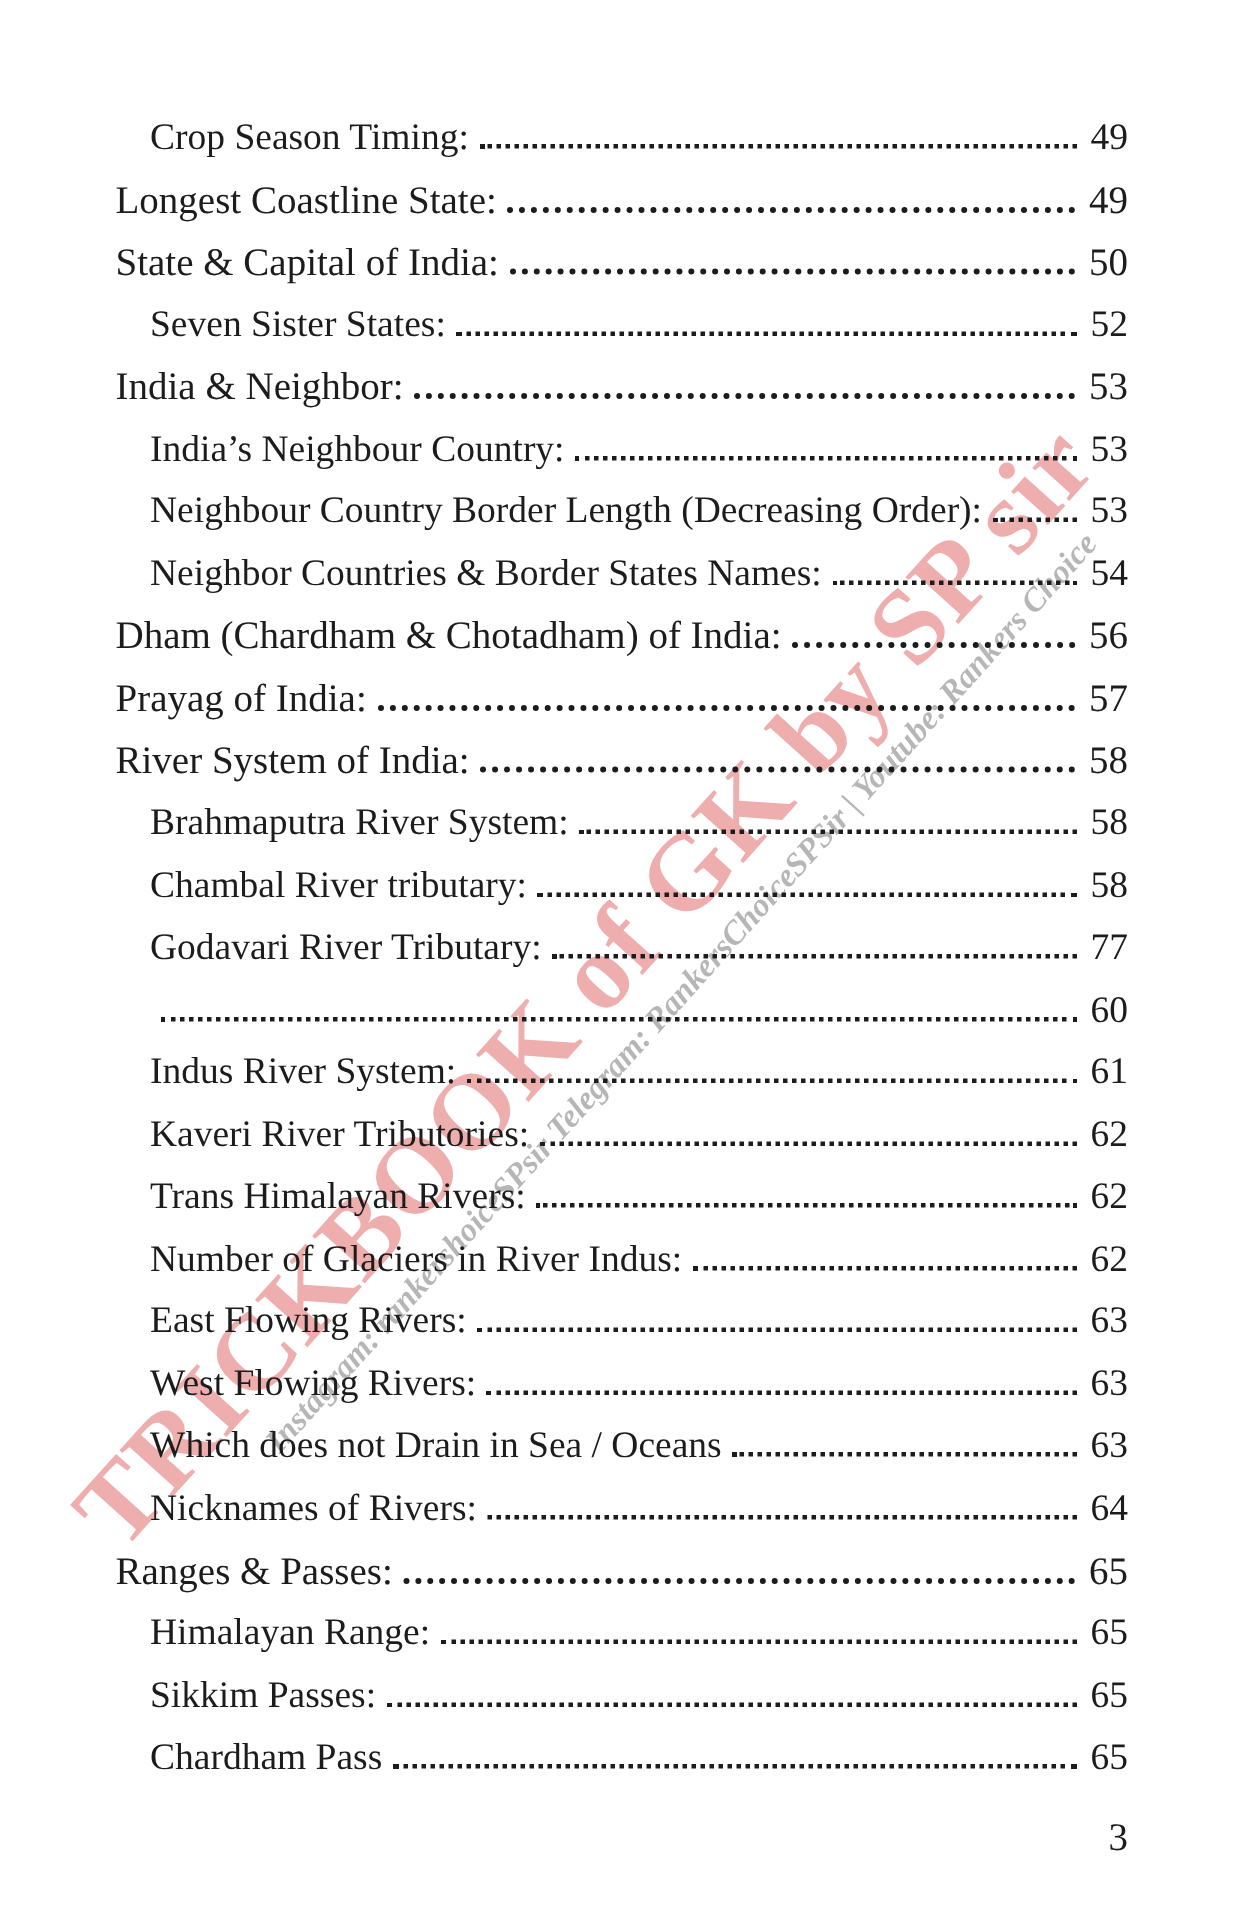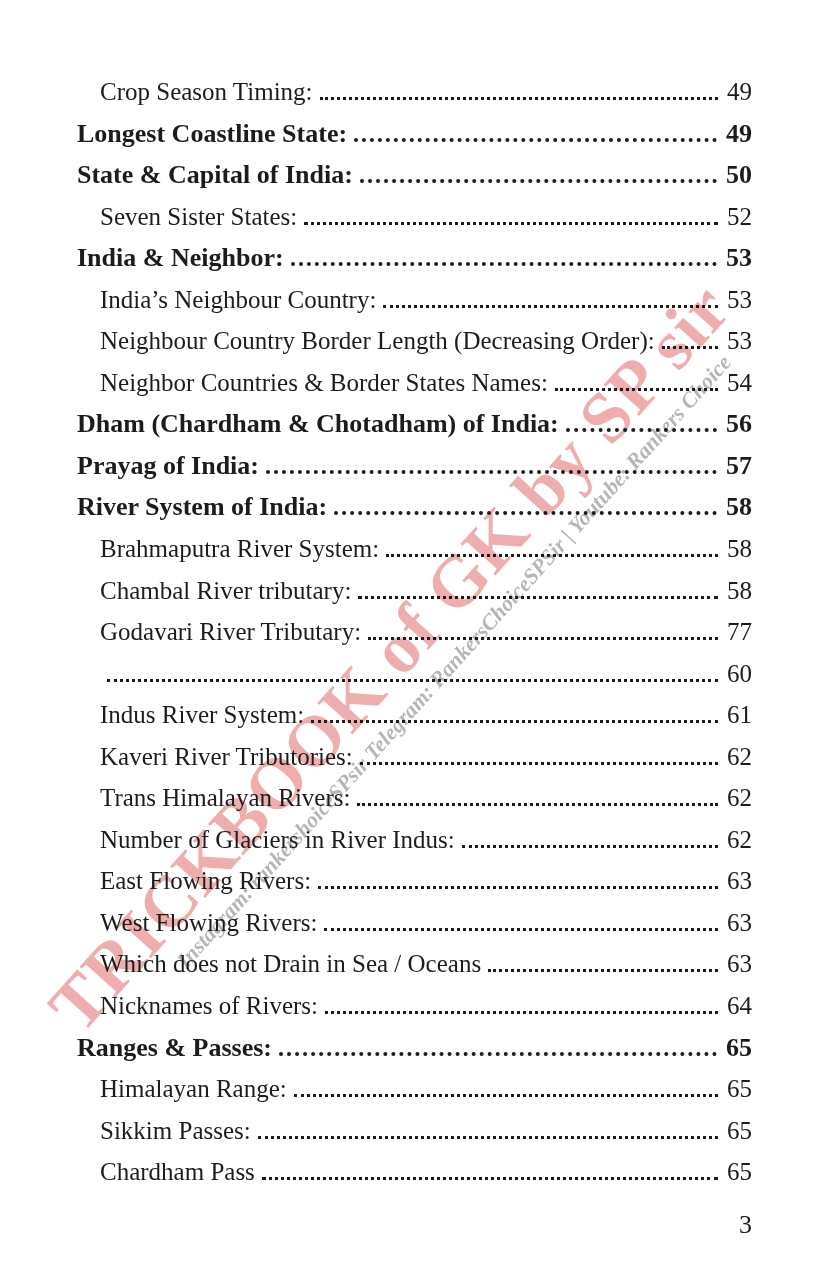--- a/index.html
+++ b/index.html
@@ -12,21 +12,21 @@
   .wm-main{font-size:72px;font-weight:bold;letter-spacing:1px;white-space:nowrap;
            color:rgba(222,85,85,0.48);}
   .wm-sub{font-size:22px;font-weight:bold;font-style:italic;white-space:nowrap;
           color:rgba(110,110,110,0.50);margin-top:-4px;margin-left:80px;}
 
   
   .toc{position:absolute;left:77px;right:76px;top:71px;z-index:2;color:#1c1c1c;}
   .toc-row{display:flex;align-items:baseline;height:41.55px;line-height:41.55px;
            font-size:25px;white-space:nowrap;}
   .toc-row.level-1{padding-left:23px;}
-  .toc-row.bold{font-weight:bold;font-size:26px;}
+  .toc-row.bold{font-weight:normal;font-size:26px;}
   .toc-label{flex:0 0 auto;}
   .leader{flex:1 1 auto;height:0;border-bottom:3px dotted #1c1c1c;
           margin-left:7px;margin-right:9px;min-width:12px;}
   .toc-row.bold .leader{border-bottom-width:4px;}
   .toc-page{flex:0 0 auto;}
 
   .page-number{position:absolute;z-index:2;left:722px;top:1205px;width:30px;
                text-align:right;font-size:26px;color:#1c1c1c;line-height:40px;}
 </style>
 </head>

